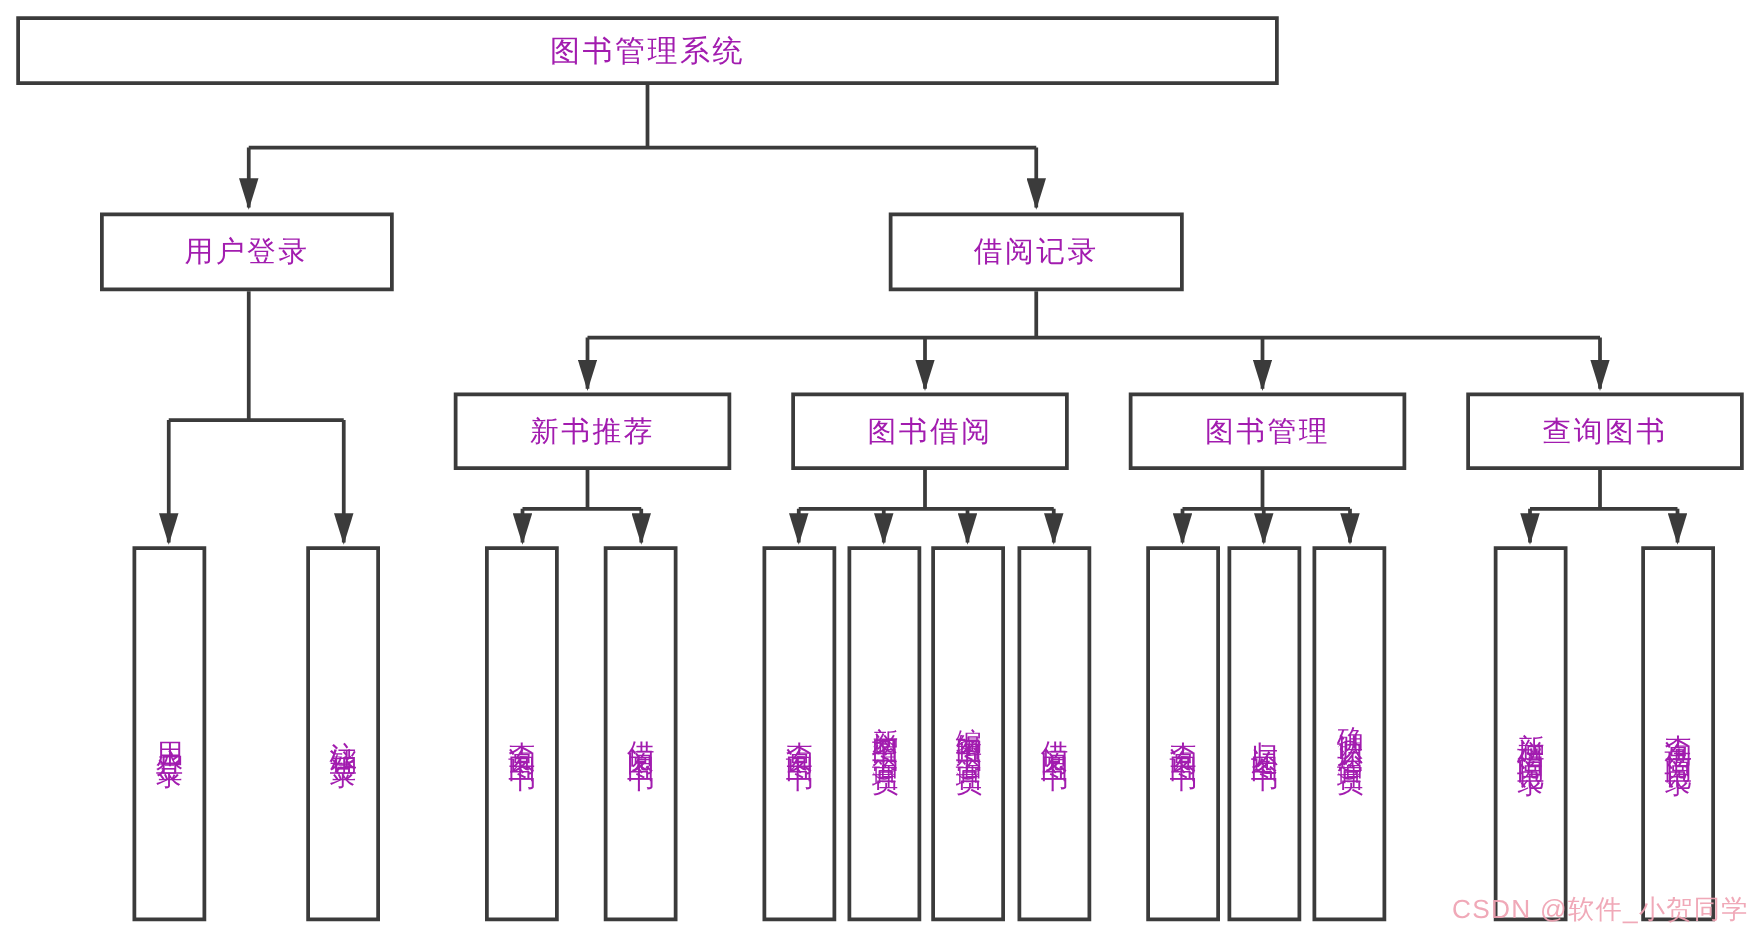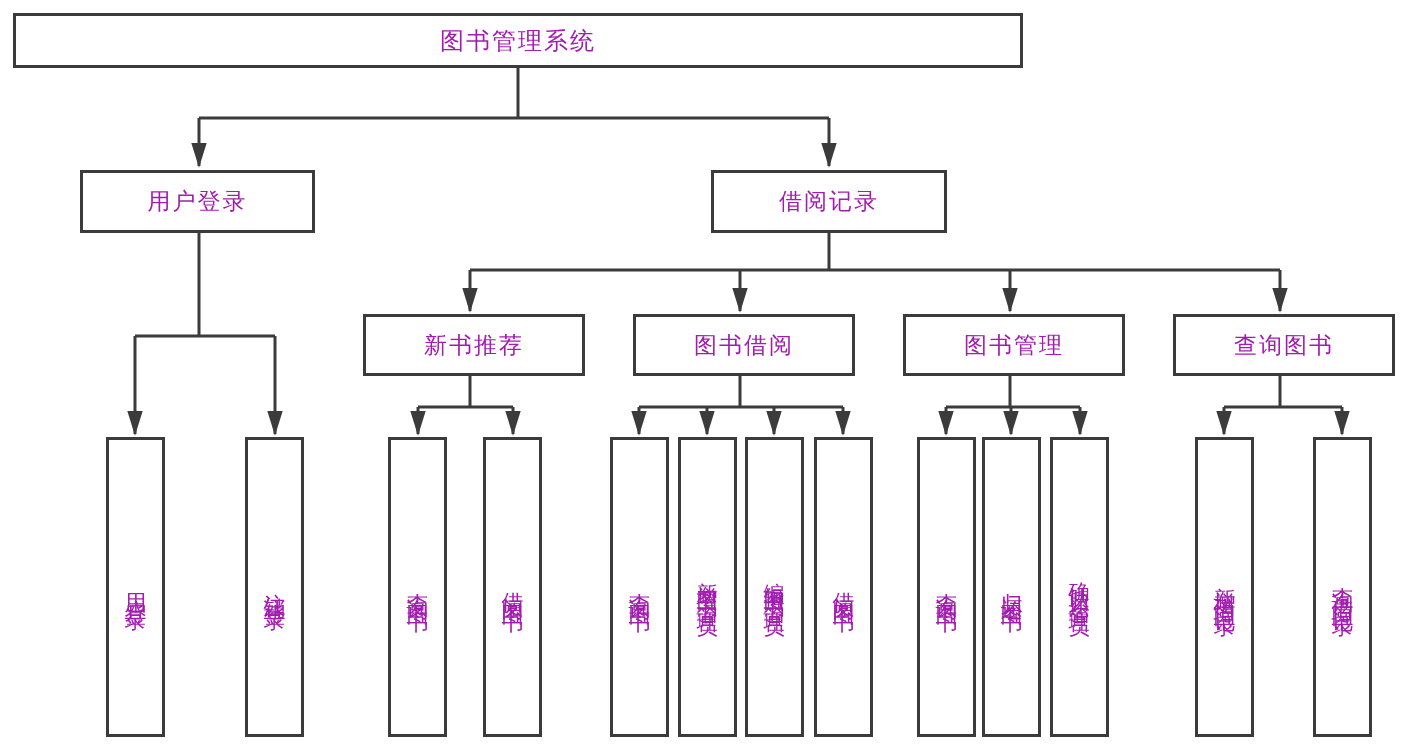--- a/index.html
+++ b/index.html
@@ -129,14 +129,15 @@
   <div class="box vbox leaf leaf-small l-3c">编辑图书（管理员）</div>
   <div class="box vbox leaf l-3d">借阅图书</div>
 
   <div class="box vbox leaf l-4a">查询图书</div>
   <div class="box vbox leaf l-4b">归还图书</div>
   <div class="box vbox leaf leaf-small l-4c">确认归还（管理员）</div>
 
   <div class="box vbox leaf l-5a">新增借阅记录</div>
   <div class="box vbox leaf l-5b">查询借阅记录</div>
 
+  <div class="watermark">CSDN @软件_小贺同学</div>
 
 </div>
 
 </body></html>

